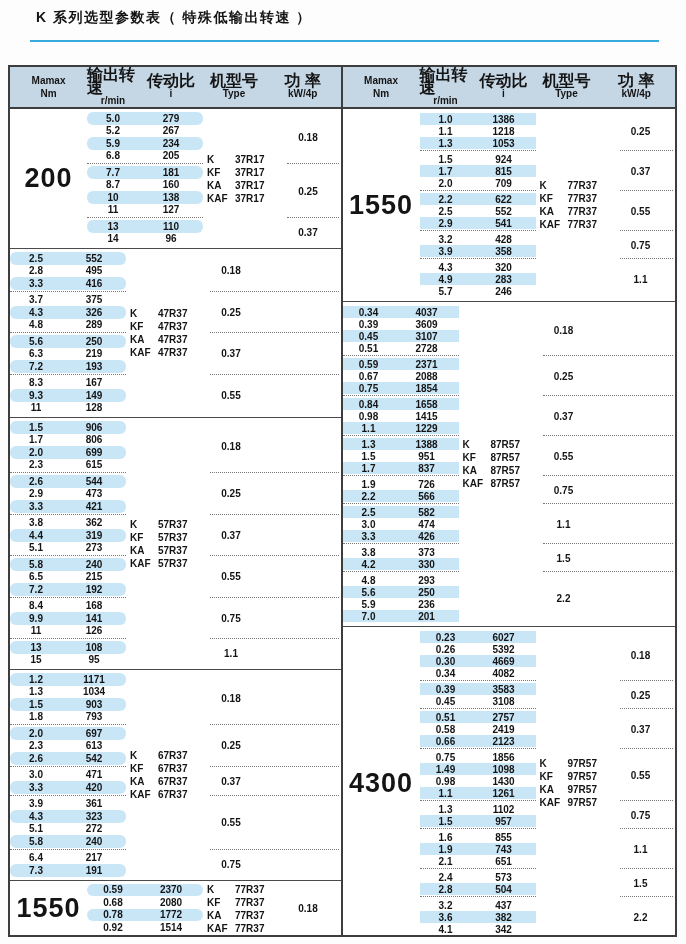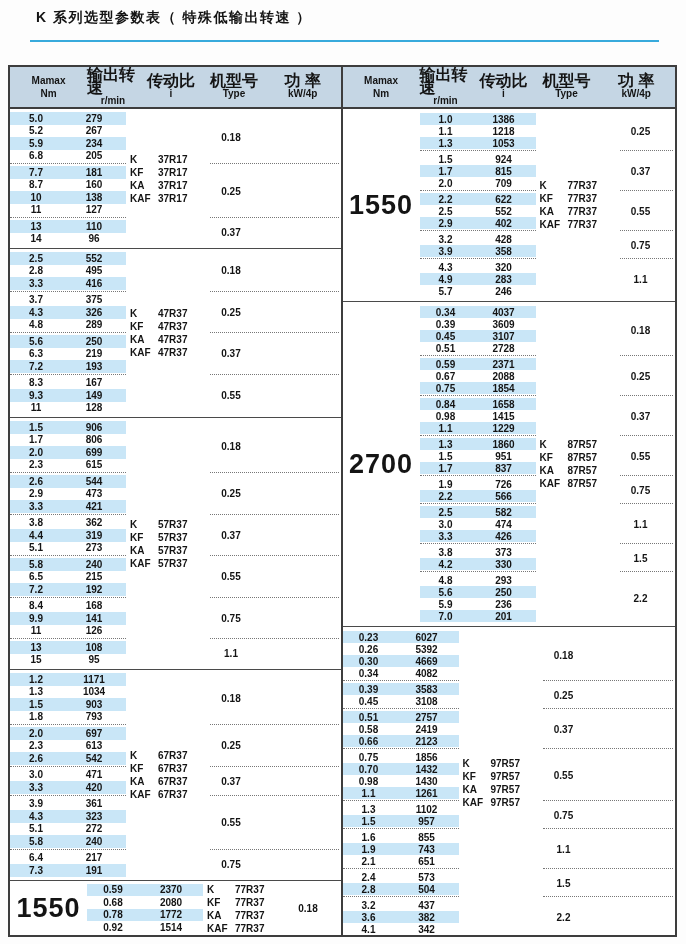--- a/index.html
+++ b/index.html
@@ -27,21 +27,21 @@
   .half{width:50%;display:flex;flex-direction:column;box-sizing:border-box;overflow:hidden;}
   .half.left{border-right:2px solid #3d3d3d;}
   .section{display:flex;position:relative;box-sizing:border-box;border-bottom:1px solid #4a4a4a;}
   .half.left  .section{padding:3px 0;}
   .half.right .section{padding:4px 0;}
   .section:last-child{border-bottom:none;flex:1 0 auto;}
   .mamax{width:77px;display:flex;align-items:center;justify-content:center;font-size:27px;letter-spacing:1px;flex:0 0 77px;}
   .groups{flex:1;position:relative;min-width:0;}
   .group{position:relative;}
   .row{display:flex;width:116px;align-items:center;}
-  .half.left  .row{height:12.5px;}
+  .half.left  .row{height:12.5px;border-radius:6px;}
   .half.right .row{height:12px;}
   .row.hl{background:#c9e6f7;}
   .speed{width:52px;text-align:center;font-size:10px;}
   .ratio{width:64px;text-align:center;font-size:10px;}
   .power{position:absolute;left:185px;width:72px;top:0;bottom:0;display:flex;align-items:center;justify-content:center;font-size:10px;}
   .gdiv{height:4px;position:relative;}
   .gdiv .d1{position:absolute;left:0;width:116px;top:1px;border-top:1px dotted #777;}
   .gdiv .d2{position:absolute;left:200px;right:2px;top:1px;border-top:1px dotted #777;}
   .types{position:absolute;left:120px;top:50%;transform:translateY(-50%);font-size:10px;line-height:13px;white-space:nowrap;}
   .trow{display:flex;}
@@ -96,20 +96,21 @@
       </div>
       <div class="hcell hc5">
         <span class="hzh">功 率</span>
         <span class="hen">kW/4p</span>
       </div>
     </div>
   </div>
   <div class="tbody">
     <div class="half left">
         <div class="section">
+          <div class="mamax">200</div>
           <div class="groups">
             <div class="group">
               <div class="row hl">
                 <span class="speed">5.0</span>
                 <span class="ratio">279</span>
               </div>
               <div class="row">
                 <span class="speed">5.2</span>
                 <span class="ratio">267</span>
               </div>
@@ -609,21 +610,21 @@
               <div class="row hl">
                 <span class="speed">2.2</span>
                 <span class="ratio">622</span>
               </div>
               <div class="row">
                 <span class="speed">2.5</span>
                 <span class="ratio">552</span>
               </div>
               <div class="row hl">
                 <span class="speed">2.9</span>
-                <span class="ratio">402</span>
+                <span class="ratio">541</span>
               </div>
               <div class="power">0.55</div>
             </div>
             <div class="gdiv">
               <span class="d1"></span>
               <span class="d2"></span>
             </div>
             <div class="group">
               <div class="row">
                 <span class="speed">3.2</span>
@@ -663,199 +664,199 @@
                 <span class="tprefix">KF</span>
                 <span class="tcode">77R37</span>
               </div>
               <div class="trow">
                 <span class="tprefix">KA</span>
                 <span class="tcode">77R37</span>
               </div>
               <div class="trow">
                 <span class="tprefix">KAF</span>
                 <span class="tcode">77R37</span>
-              </div>
-            </div>
-          </div>
-        </div>
-        <div class="section">
-          <div class="mamax">2700</div>
-          <div class="groups">
-            <div class="group">
-              <div class="row hl">
-                <span class="speed">0.34</span>
-                <span class="ratio">4037</span>
-              </div>
-              <div class="row">
-                <span class="speed">0.39</span>
-                <span class="ratio">3609</span>
-              </div>
-              <div class="row hl">
-                <span class="speed">0.45</span>
-                <span class="ratio">3107</span>
-              </div>
-              <div class="row">
-                <span class="speed">0.51</span>
-                <span class="ratio">2728</span>
-              </div>
-              <div class="power">0.18</div>
-            </div>
-            <div class="gdiv">
-              <span class="d1"></span>
-              <span class="d2"></span>
-            </div>
-            <div class="group">
-              <div class="row hl">
-                <span class="speed">0.59</span>
-                <span class="ratio">2371</span>
-              </div>
-              <div class="row">
-                <span class="speed">0.67</span>
-                <span class="ratio">2088</span>
-              </div>
-              <div class="row hl">
-                <span class="speed">0.75</span>
-                <span class="ratio">1854</span>
-              </div>
-              <div class="power">0.25</div>
-            </div>
-            <div class="gdiv">
-              <span class="d1"></span>
-              <span class="d2"></span>
-            </div>
-            <div class="group">
-              <div class="row hl">
-                <span class="speed">0.84</span>
-                <span class="ratio">1658</span>
-              </div>
-              <div class="row">
-                <span class="speed">0.98</span>
-                <span class="ratio">1415</span>
-              </div>
-              <div class="row hl">
-                <span class="speed">1.1</span>
-                <span class="ratio">1229</span>
-              </div>
-              <div class="power">0.37</div>
-            </div>
-            <div class="gdiv">
-              <span class="d1"></span>
-              <span class="d2"></span>
-            </div>
-            <div class="group">
-              <div class="row hl">
-                <span class="speed">1.3</span>
-                <span class="ratio">1860</span>
-              </div>
-              <div class="row">
-                <span class="speed">1.5</span>
-                <span class="ratio">951</span>
-              </div>
-              <div class="row hl">
-                <span class="speed">1.7</span>
-                <span class="ratio">837</span>
-              </div>
-              <div class="power">0.55</div>
-            </div>
-            <div class="gdiv">
-              <span class="d1"></span>
-              <span class="d2"></span>
-            </div>
-            <div class="group">
-              <div class="row">
-                <span class="speed">1.9</span>
-                <span class="ratio">726</span>
-              </div>
-              <div class="row hl">
-                <span class="speed">2.2</span>
-                <span class="ratio">566</span>
-              </div>
-              <div class="power">0.75</div>
-            </div>
-            <div class="gdiv">
-              <span class="d1"></span>
-              <span class="d2"></span>
-            </div>
-            <div class="group">
-              <div class="row hl">
-                <span class="speed">2.5</span>
-                <span class="ratio">582</span>
-              </div>
-              <div class="row">
-                <span class="speed">3.0</span>
-                <span class="ratio">474</span>
-              </div>
-              <div class="row hl">
-                <span class="speed">3.3</span>
-                <span class="ratio">426</span>
-              </div>
-              <div class="power">1.1</div>
-            </div>
-            <div class="gdiv">
-              <span class="d1"></span>
-              <span class="d2"></span>
-            </div>
-            <div class="group">
-              <div class="row">
-                <span class="speed">3.8</span>
-                <span class="ratio">373</span>
-              </div>
-              <div class="row hl">
-                <span class="speed">4.2</span>
-                <span class="ratio">330</span>
-              </div>
-              <div class="power">1.5</div>
-            </div>
-            <div class="gdiv">
-              <span class="d1"></span>
-              <span class="d2"></span>
-            </div>
-            <div class="group">
-              <div class="row">
-                <span class="speed">4.8</span>
-                <span class="ratio">293</span>
-              </div>
-              <div class="row hl">
-                <span class="speed">5.6</span>
-                <span class="ratio">250</span>
-              </div>
-              <div class="row">
-                <span class="speed">5.9</span>
-                <span class="ratio">236</span>
-              </div>
-              <div class="row hl">
-                <span class="speed">7.0</span>
-                <span class="ratio">201</span>
-              </div>
-              <div class="power">2.2</div>
-            </div>
-            <div class="types">
-              <div class="trow">
-                <span class="tprefix">K</span>
-                <span class="tcode">87R57</span>
-              </div>
-              <div class="trow">
-                <span class="tprefix">KF</span>
-                <span class="tcode">87R57</span>
-              </div>
-              <div class="trow">
-                <span class="tprefix">KA</span>
-                <span class="tcode">87R57</span>
-              </div>
-              <div class="trow">
-                <span class="tprefix">KAF</span>
-                <span class="tcode">87R57</span>
               </div>
             </div>
           </div>
         </div>
         <div class="section">
           <div class="groups">
             <div class="group">
               <div class="row hl">
+                <span class="speed">0.34</span>
+                <span class="ratio">4037</span>
+              </div>
+              <div class="row">
+                <span class="speed">0.39</span>
+                <span class="ratio">3609</span>
+              </div>
+              <div class="row hl">
+                <span class="speed">0.45</span>
+                <span class="ratio">3107</span>
+              </div>
+              <div class="row">
+                <span class="speed">0.51</span>
+                <span class="ratio">2728</span>
+              </div>
+              <div class="power">0.18</div>
+            </div>
+            <div class="gdiv">
+              <span class="d1"></span>
+              <span class="d2"></span>
+            </div>
+            <div class="group">
+              <div class="row hl">
+                <span class="speed">0.59</span>
+                <span class="ratio">2371</span>
+              </div>
+              <div class="row">
+                <span class="speed">0.67</span>
+                <span class="ratio">2088</span>
+              </div>
+              <div class="row hl">
+                <span class="speed">0.75</span>
+                <span class="ratio">1854</span>
+              </div>
+              <div class="power">0.25</div>
+            </div>
+            <div class="gdiv">
+              <span class="d1"></span>
+              <span class="d2"></span>
+            </div>
+            <div class="group">
+              <div class="row hl">
+                <span class="speed">0.84</span>
+                <span class="ratio">1658</span>
+              </div>
+              <div class="row">
+                <span class="speed">0.98</span>
+                <span class="ratio">1415</span>
+              </div>
+              <div class="row hl">
+                <span class="speed">1.1</span>
+                <span class="ratio">1229</span>
+              </div>
+              <div class="power">0.37</div>
+            </div>
+            <div class="gdiv">
+              <span class="d1"></span>
+              <span class="d2"></span>
+            </div>
+            <div class="group">
+              <div class="row hl">
+                <span class="speed">1.3</span>
+                <span class="ratio">1388</span>
+              </div>
+              <div class="row">
+                <span class="speed">1.5</span>
+                <span class="ratio">951</span>
+              </div>
+              <div class="row hl">
+                <span class="speed">1.7</span>
+                <span class="ratio">837</span>
+              </div>
+              <div class="power">0.55</div>
+            </div>
+            <div class="gdiv">
+              <span class="d1"></span>
+              <span class="d2"></span>
+            </div>
+            <div class="group">
+              <div class="row">
+                <span class="speed">1.9</span>
+                <span class="ratio">726</span>
+              </div>
+              <div class="row hl">
+                <span class="speed">2.2</span>
+                <span class="ratio">566</span>
+              </div>
+              <div class="power">0.75</div>
+            </div>
+            <div class="gdiv">
+              <span class="d1"></span>
+              <span class="d2"></span>
+            </div>
+            <div class="group">
+              <div class="row hl">
+                <span class="speed">2.5</span>
+                <span class="ratio">582</span>
+              </div>
+              <div class="row">
+                <span class="speed">3.0</span>
+                <span class="ratio">474</span>
+              </div>
+              <div class="row hl">
+                <span class="speed">3.3</span>
+                <span class="ratio">426</span>
+              </div>
+              <div class="power">1.1</div>
+            </div>
+            <div class="gdiv">
+              <span class="d1"></span>
+              <span class="d2"></span>
+            </div>
+            <div class="group">
+              <div class="row">
+                <span class="speed">3.8</span>
+                <span class="ratio">373</span>
+              </div>
+              <div class="row hl">
+                <span class="speed">4.2</span>
+                <span class="ratio">330</span>
+              </div>
+              <div class="power">1.5</div>
+            </div>
+            <div class="gdiv">
+              <span class="d1"></span>
+              <span class="d2"></span>
+            </div>
+            <div class="group">
+              <div class="row">
+                <span class="speed">4.8</span>
+                <span class="ratio">293</span>
+              </div>
+              <div class="row hl">
+                <span class="speed">5.6</span>
+                <span class="ratio">250</span>
+              </div>
+              <div class="row">
+                <span class="speed">5.9</span>
+                <span class="ratio">236</span>
+              </div>
+              <div class="row hl">
+                <span class="speed">7.0</span>
+                <span class="ratio">201</span>
+              </div>
+              <div class="power">2.2</div>
+            </div>
+            <div class="types">
+              <div class="trow">
+                <span class="tprefix">K</span>
+                <span class="tcode">87R57</span>
+              </div>
+              <div class="trow">
+                <span class="tprefix">KF</span>
+                <span class="tcode">87R57</span>
+              </div>
+              <div class="trow">
+                <span class="tprefix">KA</span>
+                <span class="tcode">87R57</span>
+              </div>
+              <div class="trow">
+                <span class="tprefix">KAF</span>
+                <span class="tcode">87R57</span>
+              </div>
+            </div>
+          </div>
+        </div>
+        <div class="section">
+          <div class="mamax">4300</div>
+          <div class="groups">
+            <div class="group">
+              <div class="row hl">
                 <span class="speed">0.23</span>
                 <span class="ratio">6027</span>
               </div>
               <div class="row">
                 <span class="speed">0.26</span>
                 <span class="ratio">5392</span>
               </div>
               <div class="row hl">
                 <span class="speed">0.30</span>
                 <span class="ratio">4669</span>
@@ -903,22 +904,22 @@
             <div class="gdiv">
               <span class="d1"></span>
               <span class="d2"></span>
             </div>
             <div class="group">
               <div class="row">
                 <span class="speed">0.75</span>
                 <span class="ratio">1856</span>
               </div>
               <div class="row hl">
-                <span class="speed">0.70</span>
-                <span class="ratio">1432</span>
+                <span class="speed">1.49</span>
+                <span class="ratio">1098</span>
               </div>
               <div class="row">
                 <span class="speed">0.98</span>
                 <span class="ratio">1430</span>
               </div>
               <div class="row hl">
                 <span class="speed">1.1</span>
                 <span class="ratio">1261</span>
               </div>
               <div class="power">0.55</div>

